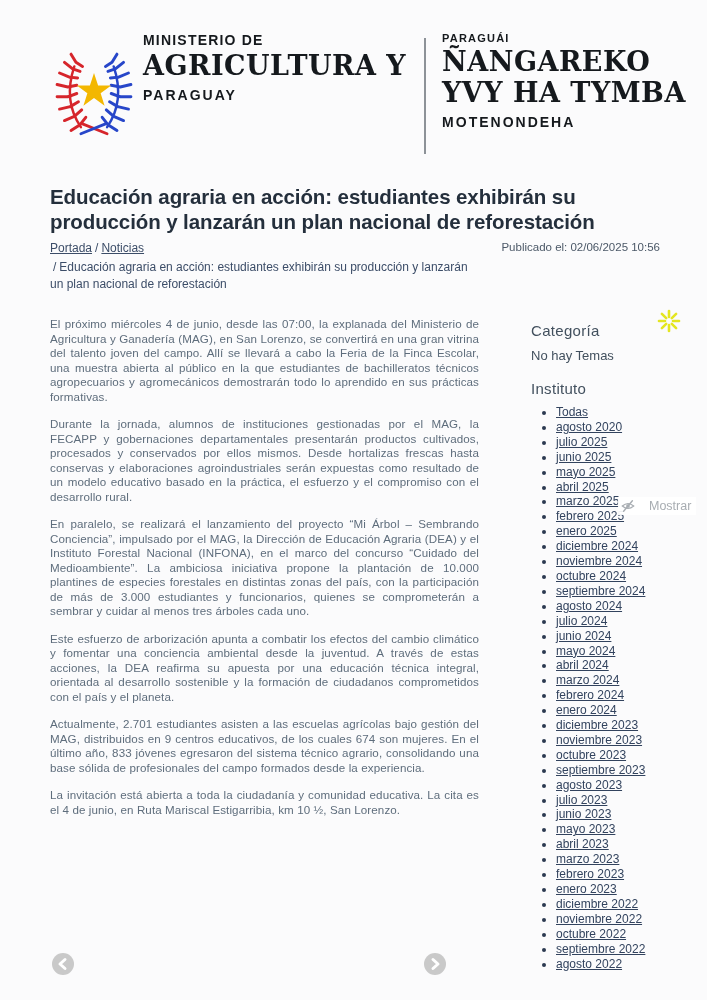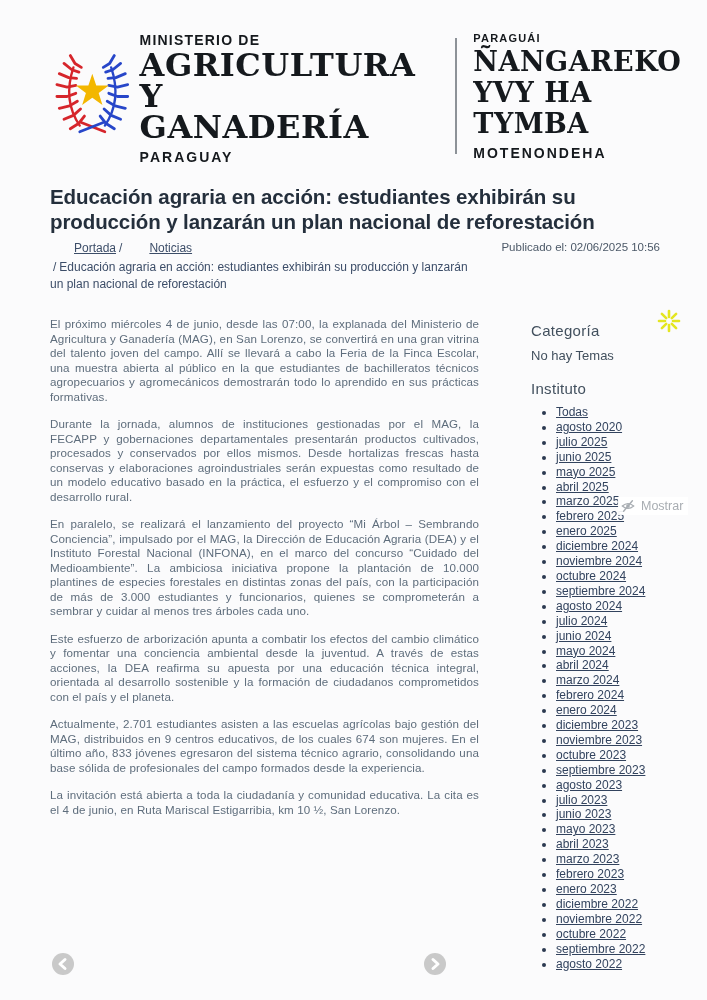--- a/index.html
+++ b/index.html
@@ -7,34 +7,34 @@
   .page {
     position:relative; width:707px; height:1000px; overflow:hidden;
     background:#fbfbfc; font-family:"Liberation Sans", sans-serif; margin:0 auto;
   }
 
   
   .header { position:absolute; top:32px; left:53px; display:flex; align-items:flex-start; }
   .emblem { width:82px; height:106px; margin-top:4px; }
   .logo-text { margin-left:8px; color:#15191d; }
   .logo-line1 { font-size:14px; font-weight:700; letter-spacing:1.2px; margin-bottom:2px; }
-  .logo-serif { font-family:"DejaVu Serif", serif; font-weight:700; font-size:32px; line-height:31px; letter-spacing:0.5px; }
+  .logo-serif { font-family:"DejaVu Serif", serif; font-weight:700; font-size:27px; line-height:31px; letter-spacing:0.5px; }
   .logo-line4 { font-size:14px; font-weight:700; letter-spacing:2px; margin-top:6px; }
   .header-divider { width:2px; height:116px; background:#8d9298; margin:6px 16px 0 18px; }
   .guarani-text { color:#15191d; }
   .g-line1 { font-size:11px; font-weight:700; letter-spacing:1.2px; margin-bottom:2px; }
   .g-serif { font-family:"DejaVu Serif", serif; font-weight:700; font-size:27px; line-height:31px; letter-spacing:0.5px; }
   .g-line4 { font-size:14px; font-weight:800; letter-spacing:2px; margin-top:6px; }
 
   
   .title { position:absolute; top:184px; left:50px; width:612px;
     font-size:20.5px; font-weight:700; line-height:25px; color:#242f3c; letter-spacing:-0.1px; }
   .breadcrumb { position:absolute; top:240px; left:50px; width:424px;
     font-size:12px; line-height:17.5px; color:#3c4d68; }
-  .breadcrumb a { color:#3c4d68; text-decoration:underline; cursor:pointer;margin-left:24px; }
+  .breadcrumb a { color:#3c4d68; text-decoration:underline; cursor:pointer; }
   .crumb-sep { padding:0 3px; }
   .crumb-current { display:block; margin-top:1px; }
   .published { position:absolute; top:241px; right:47px; font-size:11.5px; color:#4b5867; }
 
   
   .content { position:absolute; top:317px; left:50px; width:429px; }
   .content p { font-size:11.6px; line-height:14.5px; color:#5e6d7c;
     text-align:justify; margin-bottom:13px; letter-spacing:0.1px; }
 
   
@@ -42,21 +42,21 @@
   .a11y-btn { position:absolute; top:309px; left:656px; width:26px; height:26px; cursor:pointer; }
   .cat-heading { font-size:15px; color:#42505e; letter-spacing:0.3px; margin-bottom:9px; }
   .cat-empty { font-size:13px; color:#42505e; margin-bottom:17px; }
   .arch-heading { font-size:15px; color:#42505e; letter-spacing:0.3px; margin-bottom:8px; }
   .arch-list { list-style:disc; margin:0; padding-left:25px; color:#2b3950; }
   .arch-list li { font-size:12px; line-height:14.9px; }
   .arch-list a { color:#32435e; text-decoration:underline; cursor:pointer; }
 
   
   .mostrar { position:absolute; top:497px; left:618px; height:18px; padding:1px 5px 1px 3px;
-    background:rgba(255,255,255,0.93); display:flex; align-items:center; gap:6px; cursor:pointer; }
+    background:rgba(255,255,255,0.93); display:flex; align-items:center; gap:14px; cursor:pointer; }
   .mostrar span { font-size:12.5px; color:#a8adb2; }
 
   
   .pager-btn { position:absolute; width:22px; height:22px; border-radius:50%;
     background:#c9c9c9; border:none; display:flex; align-items:center; justify-content:center; cursor:pointer; }
   .pager-prev { top:953px; left:52px; }
   .pager-next { top:953px; left:424px; }
 </style>
 </head>
 <body>
@@ -91,21 +91,20 @@
         <path d="M72,25 L78,15 M72,25 L64,30" stroke-width="3.6"></path>
         <path d="M64,100 L34,112" stroke-width="3.4"></path>
       </g>
 
       <polygon points="50,38 55,53.1 70.9,53.2 58.1,62.6 62.9,77.8 50,68.5 37.1,77.8 41.9,62.6 29.1,53.2 45,53.1" fill="#f3b700"></polygon>
     </svg>
 
     <div class="logo-text">
       <div class="logo-line1">MINISTERIO DE</div>
       <div class="logo-serif">AGRICULTURA Y</div>
-      <div class="logo-serif">GANADERÍA</div>
       <div class="logo-line4">PARAGUAY</div>
     </div>
 
     <div class="header-divider"></div>
 
     <div class="guarani-text">
       <div class="g-line1">PARAGUÁI</div>
       <div class="g-serif">ÑANGAREKO</div>
       <div class="g-serif">YVY HA TYMBA</div>
       <div class="g-line4">MOTENONDEHA</div>

